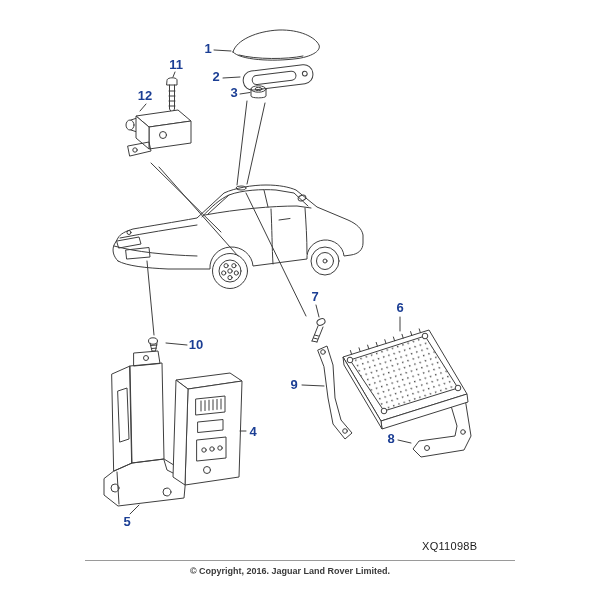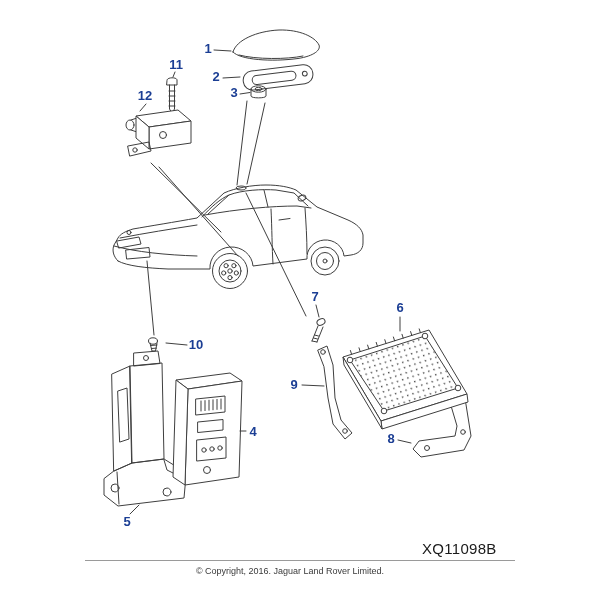--- a/index.html
+++ b/index.html
@@ -3,25 +3,25 @@
 <meta charset="utf-8">
 <style>
   html,body{margin:0;padding:0;background:#ffffff;}
   .canvas{position:relative;width:600px;height:600px;background:#ffffff;overflow:hidden;
           font-family:"Liberation Sans",sans-serif;}
   .canvas svg{position:absolute;left:0;top:0;}
   .ln{fill:none;stroke:var(--line-color,#3f3f3f);stroke-width:1;stroke-linecap:round;stroke-linejoin:round;}
   .lnw{fill:#ffffff;stroke:var(--line-color,#3f3f3f);stroke-width:1;stroke-linejoin:round;}
   .callout{fill:var(--callout-color,#1b3e94);font-family:"Liberation Sans",sans-serif;
            font-size:13px;font-weight:bold;text-anchor:middle;}
-  .diagram-code{position:absolute;left:422px;top:540px;font-size:15px;color:#1a1a1a;letter-spacing:.3px;}
+  .diagram-code{position:absolute;left:422px;top:540px;font-size:11px;color:#1a1a1a;letter-spacing:.3px;}
   .footer-rule{position:absolute;left:85px;top:560px;width:430px;height:0;border:none;
                border-top:1px solid #9a9a9a;margin:0;}
   .copyright{position:absolute;left:0;top:566px;width:580px;text-align:center;
-             font-size:9px;color:#3a3a3a;}
+             font-size:9px;color:#3a3a3a;font-weight:bold;}
 </style>
 </head>
 <body>
 
 <div class="canvas">
   <svg width="600" height="600" viewBox="0 0 600 600">
     <defs>
       <pattern id="dots" width="5.5" height="5.5" patternUnits="userSpaceOnUse" patternTransform="rotate(-18)">
         <circle cx="1.6" cy="1.6" r="0.8" fill="#4a4a4a"></circle>
       </pattern>

